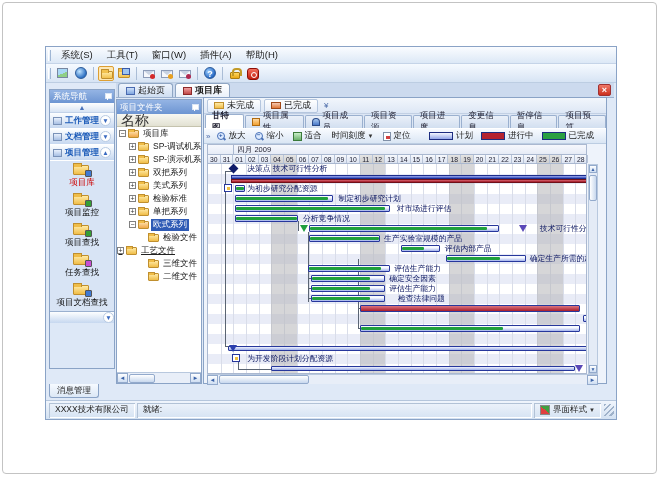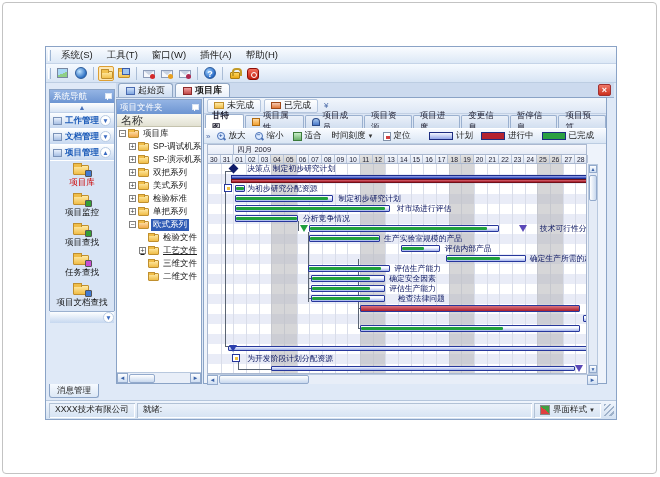--- a/index.html
+++ b/index.html
@@ -38,21 +38,21 @@
   .doctabs{position:absolute;left:70px;top:36px;width:498px;height:15px;background:#ccdaee;display:flex;align-items:flex-end;border-bottom:1px solid #9ab0cf;}
   .doctab{height:14px;display:flex;align-items:center;padding:0 7px;margin-left:2px;font-size:9px;
           border:1px solid #8fa6c4;border-bottom:none;border-radius:3px 3px 0 0;background:linear-gradient(#eef4fc,#cfdef1);}
   .doctab.active{background:linear-gradient(#ffffff,#eaf1fa);font-weight:bold;}
   .dt-ico{width:9px;height:8px;margin-right:3px;border:1px solid #4a6ab0;background:linear-gradient(#cfe2fa,#7fa6e0);}
   .dt-ico.book{background:linear-gradient(#f0a0a0,#c04848);border-color:#8c2a2a;}
   .closeX{position:absolute;right:3px;top:1px;width:13px;height:12px;border:1px solid #a03030;border-radius:2px;
           background:linear-gradient(#f07868,#cc2f1d);color:#fff;font-size:9px;line-height:11px;text-align:center;font-weight:bold;}
 
   
-  .sidebar{position:absolute;left:3px;top:42px;width:66px;height:222px;border:1px solid #8aa3c6;background:#dde8f7;}
+  .sidebar{position:absolute;left:3px;top:42px;width:66px;height:280px;border:1px solid #8aa3c6;background:#dde8f7;}
   .sb-title{height:13px;background:linear-gradient(#94b4e4,#6d95d2);color:#fff;font-size:8.5px;line-height:13px;padding:0 3px;display:flex;justify-content:space-between;align-items:center;}
   .pin{width:7px;height:7px;position:relative;}
   .pin:before{content:"";position:absolute;left:1px;top:0;width:5px;height:4px;background:#fff;border:1px solid #dbe6f5;}
   .pin:after{content:"";position:absolute;left:3px;top:4px;width:1px;height:3px;background:#fff;}
   .sb-up{height:10px;background:linear-gradient(#fefefe,#d8e4f4);border-bottom:1px solid #c2d2e8;text-align:center;font-size:7px;line-height:9px;color:#4a72b8;}
   .sb-group{height:16px;background:linear-gradient(#fdfeff,#c6d8f0);border-bottom:1px solid #fff;display:flex;align-items:center;padding:0 3px;font-size:8.5px;color:#1c5bb8;font-weight:bold;}
   .sb-gi{width:9px;height:8px;margin-right:3px;border:1px solid #7a92b8;background:linear-gradient(#e8f0fc,#a8c0e4);}
   .sb-chev{margin-left:auto;width:11px;height:11px;border-radius:50%;background:#fff;border:1px solid #b8cbe4;color:#3a6ac0;font-size:6.5px;line-height:10px;text-align:center;}
   .sb-items{background:#d8e4f5;}
   .sb-item{height:30px;display:flex;flex-direction:column;align-items:center;justify-content:center;}
@@ -62,21 +62,21 @@
   .si .base{position:absolute;left:0;top:2px;width:16px;height:10px;border:1px solid #c08f2e;background:linear-gradient(#ffeaa6,#f0bd48);border-radius:1px;}
   .si .base:before{content:"";position:absolute;left:-1px;top:-3px;width:7px;height:3px;background:#f0bd48;border:1px solid #c08f2e;border-bottom:none;}
   .si .badge{position:absolute;right:-1px;bottom:-1px;width:7px;height:7px;border:1px solid #555;border-radius:1px;}
   .si.cal .base{background:linear-gradient(#ffd75e,#eaa31e);border-color:#b07d14;}
   .si.cal .badge{background:#fff !important;border-color:#b07d14;right:3px;bottom:2px;width:8px;height:5px;}
   .sb-stub{height:12px;background:linear-gradient(#fdfeff,#c6d8f0);border-top:1px solid #9ab0cf;display:flex;justify-content:center;align-items:center;}
 
   
   .treepanel{position:absolute;left:70px;top:52px;width:86px;height:285px;border:1px solid #8aa3c6;background:#fff;display:flex;flex-direction:column;}
   .tp-title{height:14px;background:linear-gradient(#94b4e4,#6d95d2);color:#fff;font-size:8.5px;line-height:14px;padding:0 3px;display:flex;justify-content:space-between;align-items:center;flex:none;}
-  .tp-colhdr{height:13px;background:linear-gradient(#f8f8f2,#e2e1d2);border-bottom:1px solid #c5c3ae;font-size:11px;padding:0 4px;line-height:12px;color:#333;flex:none;}
+  .tp-colhdr{height:13px;background:linear-gradient(#f8f8f2,#e2e1d2);border-bottom:1px solid #c5c3ae;font-size:14px;padding:0 4px;line-height:12px;color:#333;flex:none;}
   .tp-body{flex:1;overflow:hidden;position:relative;font-size:8.5px;}
   .tnode{height:13px;display:flex;align-items:center;white-space:nowrap;}
   .texp{width:7px;height:7px;border:1px solid #808080;background:#fff;font-size:7px;line-height:5px;text-align:center;color:#333;margin-right:2px;flex:none;}
   .texp.none{border:none;background:transparent;}
   .tfold{width:11px;height:8px;border:1px solid #c08f2e;background:linear-gradient(#ffeaa6,#f0bd48);margin-right:2px;flex:none;position:relative;border-radius:1px;}
   .tfold:before{content:"";position:absolute;left:-1px;top:-2px;width:5px;height:2px;background:#f0bd48;border:1px solid #c08f2e;border-bottom:none;}
   .tfold.open{background:linear-gradient(#ffe2b0,#f0a848);}
   .tlabel{padding:0 2px;}
   .tnode.selected .tlabel{background:#2f5bb5;color:#fff;}
   .hscroll{height:11px;background:#e8eef8;border-top:1px solid #b8c8de;display:flex;align-items:center;flex:none;position:relative;}
@@ -337,21 +337,21 @@
           <div class="tnode selected" style="padding-left: 12px;">
             <div class="texp">−</div>
             <div class="tfold open"></div>
             <span class="tlabel">欧式系列</span>
           </div>
           <div class="tnode" style="padding-left: 22px;">
             <div class="texp none"></div>
             <div class="tfold"></div>
             <span class="tlabel">检验文件</span>
           </div>
-          <div class="tnode" style="padding-left: 22px; text-decoration: underline;">
+          <div class="tnode" style=" text-decoration: underline;">
             <div class="texp">+</div>
             <div class="tfold"></div>
             <span class="tlabel">工艺文件</span>
           </div>
           <div class="tnode" style="padding-left: 22px;">
             <div class="texp none"></div>
             <div class="tfold"></div>
             <span class="tlabel">三维文件</span>
           </div>
           <div class="tnode" style="padding-left: 22px;">
@@ -548,21 +548,21 @@
             <div class="g-conn" style="left: 101px; top: 114px; width: 3px; height: 1px;"></div>
             <div class="g-conn" style="left: 101px; top: 124px; width: 3px; height: 1px;"></div>
             <div class="g-conn" style="left: 101px; top: 134px; width: 3px; height: 1px;"></div>
             <div class="g-conn" style="left: 150px; top: 95px; width: 1px; height: 70px;"></div>
             <div class="g-conn" style="left: 151px; top: 144px; width: 2px; height: 1px;"></div>
             <div class="g-conn" style="left: 151px; top: 164px; width: 2px; height: 1px;"></div>
             <div class="g-conn" style="left: 90px; top: 57px; width: 1px; height: 10px;"></div>
             <div class="g-conn" style="left: 30px; top: 196px; width: 1px; height: 9px;"></div>
             <div class="g-conn" style="left: 30px; top: 205px; width: 33px; height: 1px;"></div>
             <div class="ms-diamond" style="left: 22.3333px; top: 1px;"></div>
-            <div class="g-label" style="left: 39.2667px; top: 0px;">决策点 制定初步研究计划</div>
+            <div class="g-label" style="left: 39.2667px; top: 0px;">决策点 技术可行性分析</div>
             <div class="sumbar" style="left: 22.8px; top: 11px; width: 361px;"></div>
             <div class="sumbar r" style="left: 22.8px; top: 15px; width: 361px;"></div>
             <div class="bar" style="left: 26.6px; top: 21px; width: 10.1333px;">
               <div class="prog" style="width: 8.13333px;"></div>
             </div>
             <div class="ms-box" style="left: 16.2667px; top: 20px;"></div>
             <div class="g-label" style="left: 39.2667px; top: 20px;">为初步研究分配资源</div>
             <div class="bar" style="left: 26.6px; top: 31px; width: 98.8px;">
               <div class="prog" style="width: 91.96px;"></div>
             </div>

